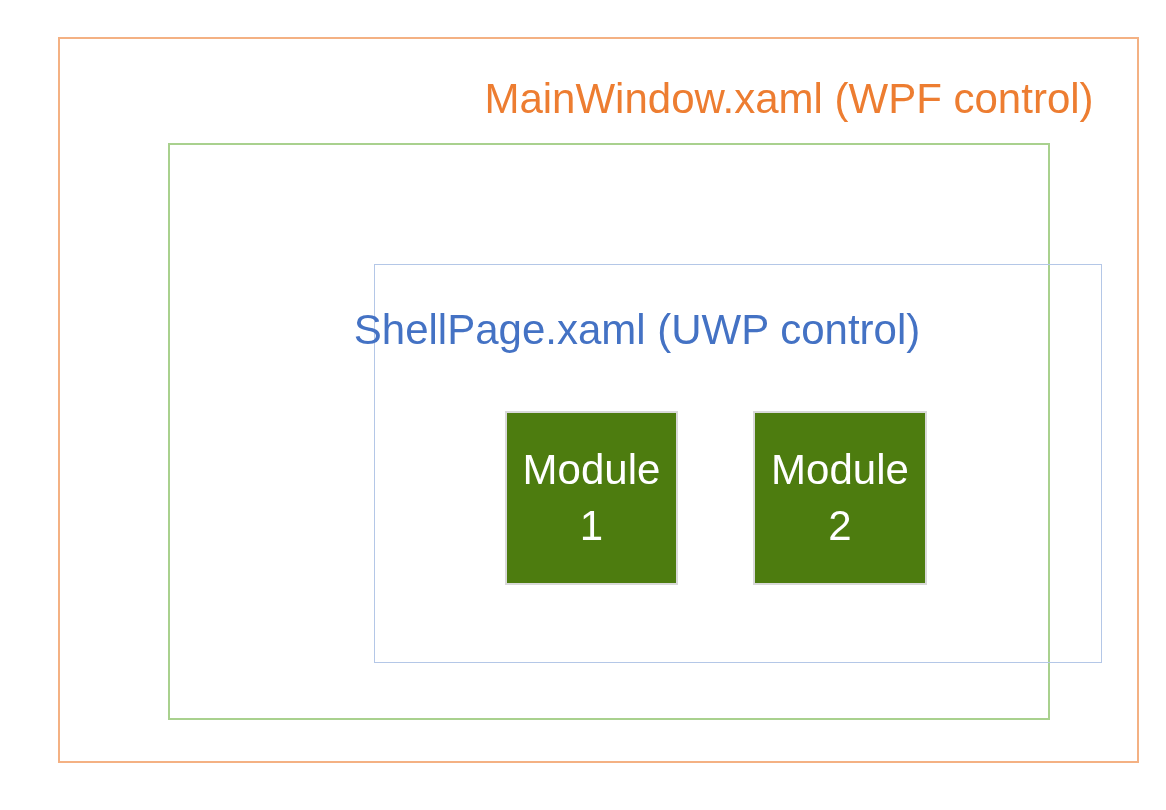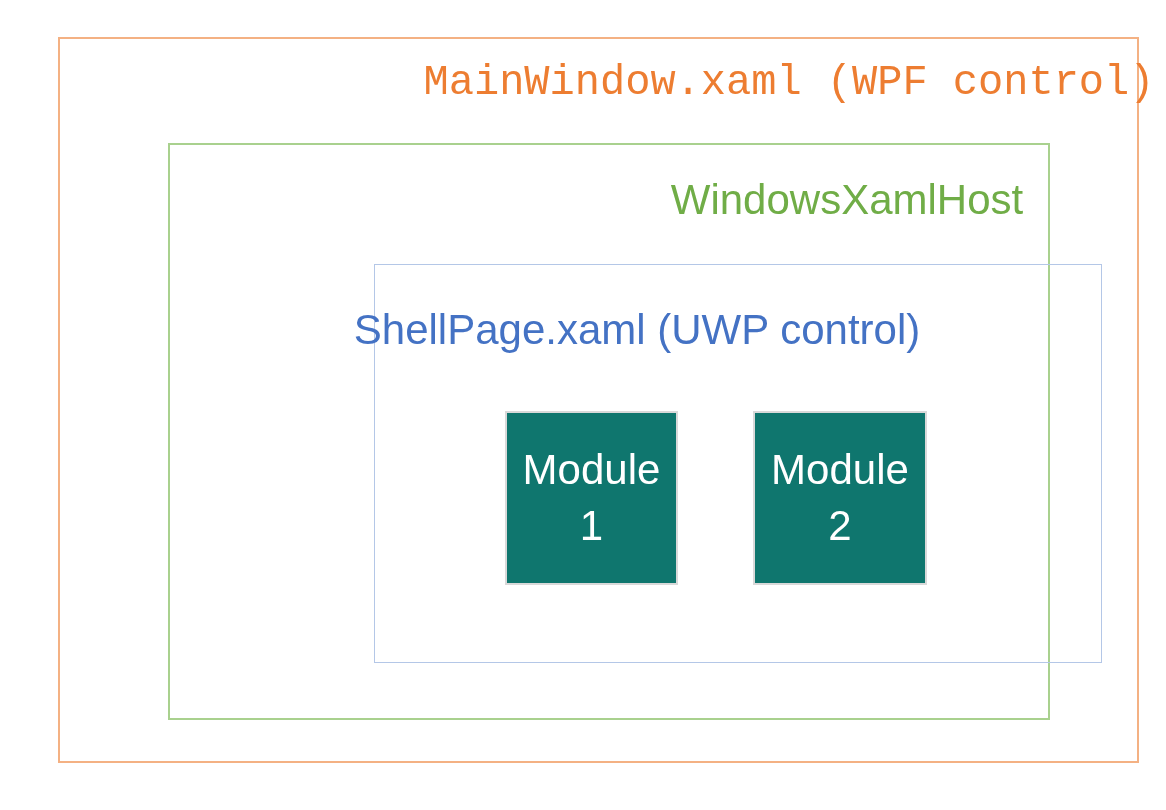--- a/index.html
+++ b/index.html
@@ -43,40 +43,39 @@
   }
   .box-title {
     position: absolute;
     transform: translate(-50%, -50%);
     white-space: nowrap;
     font-size: 42px;
     line-height: 1.1;
   }
   .wpf-title {
     left: 729px;
-    top: 44px;
+    top: 60px;
     color: #ED7D31;
-    font-family: Liberation Mono, monospace;
   }
   .host-title {
     left: 677px;
     top: 55px;
     color: #70AD47;
   }
   .shell-title {
     left: 262px;
     top: 65px;
     color: #4472C4;
   }
   .module {
     position: absolute;
     box-sizing: border-box;
     top: 146px;
     height: 174px;
-    background: #0f766e;
+    background: #4d7c0f;
     border: 2px solid #D9D9D9;
     display: flex;
     flex-direction: column;
     align-items: center;
     justify-content: center;
     color: #FFFFFF;
     font-size: 42px;
     line-height: 56px;
     text-align: center;
   }
@@ -94,21 +93,20 @@
 </style>
 </head>
 <body>
 
 <div class="canvas">
 
   <div class="box wpf-box">
     <span class="box-title wpf-title">MainWindow.xaml (WPF control)</span>
 
     <div class="box host-box">
-      <span class="box-title host-title">WindowsXamlHost</span>
 
       <div class="box shell-box">
         <span class="box-title shell-title">ShellPage.xaml (UWP control)</span>
 
         <div class="module module-1">
           <span class="module-line">Module</span>
           <span class="module-line">1</span>
         </div>
 
         <div class="module module-2">

